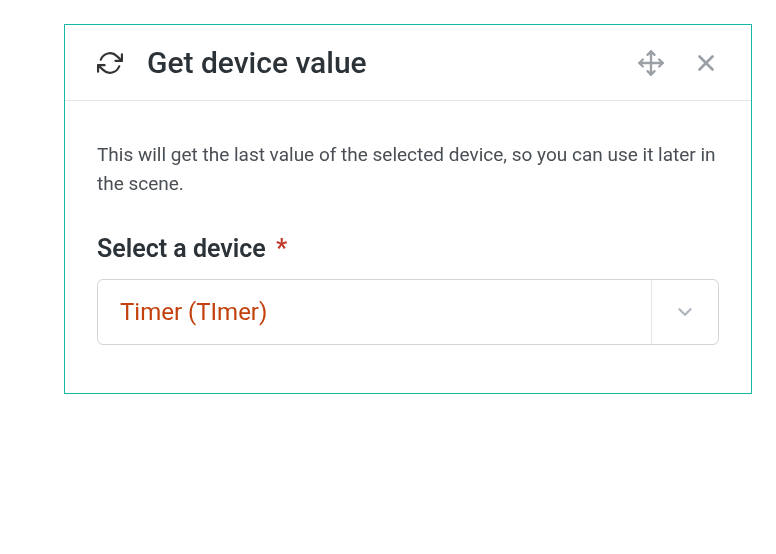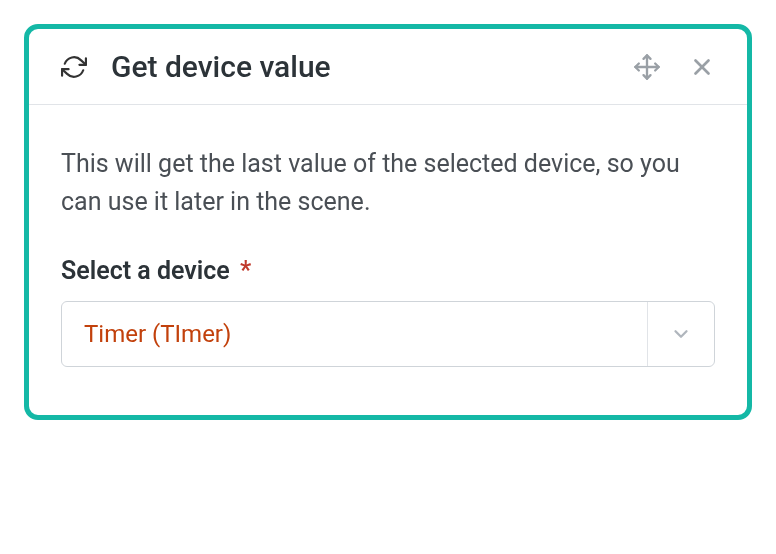--- a/index.html
+++ b/index.html
@@ -8,23 +8,24 @@
     padding: 0;
   }
   body {
     font-family: -apple-system, BlinkMacSystemFont, "Segoe UI", Roboto, Helvetica, Arial, sans-serif;
     background: #ffffff;
     padding: 24px;
     width: 776px;
     height: 554px;
   }
   .card {
-    border: 5px solid #14b8a6;
-    border-radius: 14px;
+    border: 1px solid #14b8a6;
+    border-radius: 0;
     overflow: hidden;
+    margin-left: 40px;
   }
   .card-header {
     display: flex;
     align-items: center;
     padding: 20px 32px;
     border-bottom: 1px solid #e1e4e8;
   }
   .header-icon {
     color: #333;
     margin-right: 24px;
@@ -45,21 +46,21 @@
   .action-icon {
     color: #9aa0a6;
     cursor: pointer;
     display: flex;
     align-items: center;
   }
   .card-body {
     padding: 40px 32px 48px 32px;
   }
   .description {
-    font-size: 25px;
+    font-size: 19px;
     line-height: 1.5;
     color: #4a4f55;
     margin-bottom: 36px;
   }
   .field-label {
     font-size: 25px;
     font-weight: 600;
     color: #2c3338;
     margin-bottom: 16px;
     display: block;

